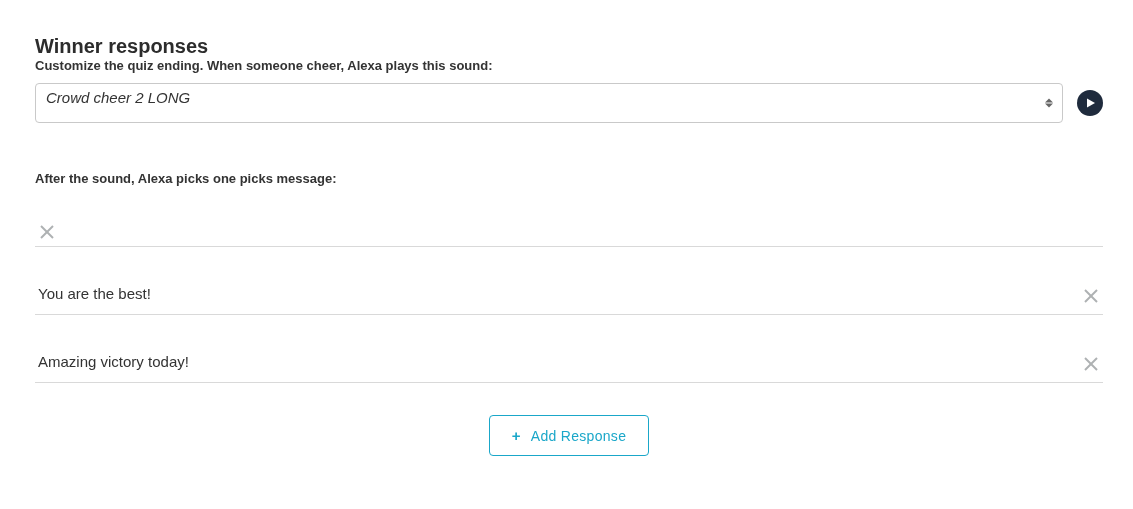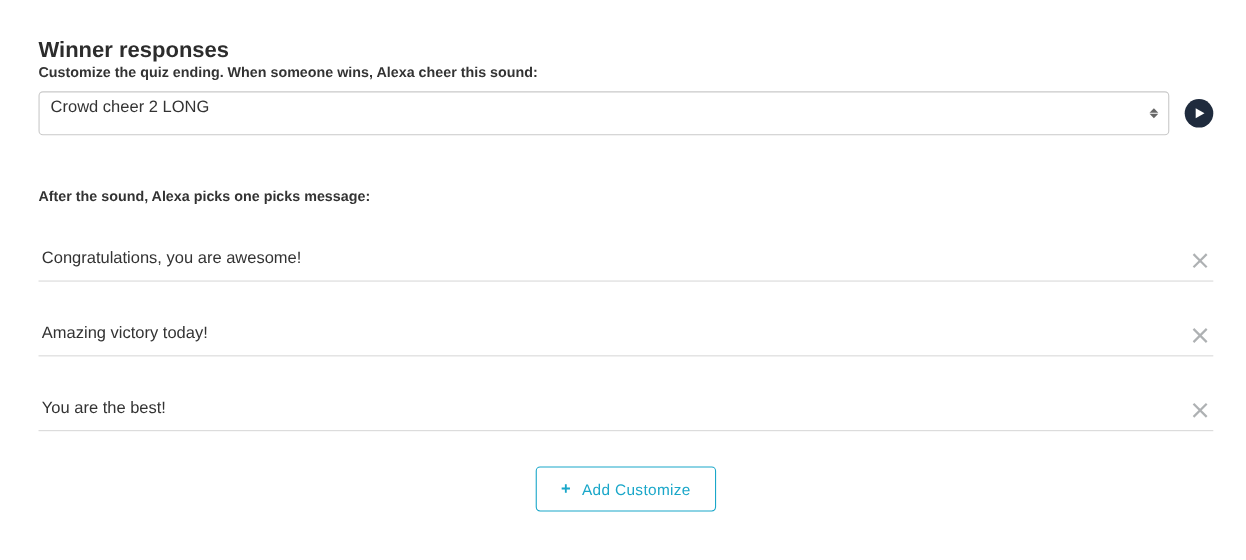--- a/index.html
+++ b/index.html
@@ -41,20 +41,21 @@
       height: 40px;
       padding: 0 36px 11px 10px;
       font-size: 15px;
       color: #333;
       background: #fff;
       border: 1px solid #c9c9c9;
       border-radius: 4px;
       appearance: none;
       -webkit-appearance: none;
       cursor: pointer;
+      font-style: italic;
     }
     .select-caret {
       position: absolute;
       right: 10px;
       top: 50%;
       transform: translateY(-50%);
       pointer-events: none;
       display: flex;
       flex-direction: column;
       align-items: center;
@@ -144,21 +145,21 @@
     .add-btn .plus {
       font-weight: 700;
       font-size: 15px;
     }
   </style>
 </head>
 <body>
 
 <h2 class="section-title">Winner responses</h2>
 
-<div class="field-label">Customize the quiz ending. When someone wins, Alexa cheer this sound:</div>
+<div class="field-label">Customize the quiz ending. When someone cheer, Alexa plays this sound:</div>
 
 <div class="sound-row">
   <div class="select-wrap">
     <select class="sound-select">
       <option>Crowd cheer 2 LONG</option>
     </select>
     <div class="select-caret">
       <div class="caret-up"></div>
       <div class="caret-down"></div>
     </div>
@@ -168,49 +169,48 @@
       <polygon points="3,1.5 11,6 3,10.5" fill="#ffffff"></polygon>
     </svg>
   </button>
 </div>
 
 <div class="field-label">After the sound, Alexa picks one picks message:</div>
 
 <div class="responses-block">
 
   <div class="response-row">
-    <input class="response-input" type="text" value="Congratulations, you are awesome!" style="">
+    <button class="remove-btn">
+      <svg width="16" height="16" viewBox="0 0 16 16">
+        <line x1="2" y1="2" x2="14" y2="14" stroke="currentColor" stroke-width="2"></line>
+        <line x1="14" y1="2" x2="2" y2="14" stroke="currentColor" stroke-width="2"></line>
+      </svg>
+    </button>
+  </div>
+
+  <div class="response-row">
+    <input class="response-input" type="text" value="You are the best!" style="">
     <button class="remove-btn">
       <svg width="16" height="16" viewBox="0 0 16 16">
         <line x1="2" y1="2" x2="14" y2="14" stroke="currentColor" stroke-width="2"></line>
         <line x1="14" y1="2" x2="2" y2="14" stroke="currentColor" stroke-width="2"></line>
       </svg>
     </button>
   </div>
 
   <div class="response-row">
     <input class="response-input" type="text" value="Amazing victory today!" style="">
     <button class="remove-btn">
       <svg width="16" height="16" viewBox="0 0 16 16">
         <line x1="2" y1="2" x2="14" y2="14" stroke="currentColor" stroke-width="2"></line>
         <line x1="14" y1="2" x2="2" y2="14" stroke="currentColor" stroke-width="2"></line>
       </svg>
     </button>
   </div>
 
-  <div class="response-row">
-    <input class="response-input" type="text" value="You are the best!" style="">
-    <button class="remove-btn">
-      <svg width="16" height="16" viewBox="0 0 16 16">
-        <line x1="2" y1="2" x2="14" y2="14" stroke="currentColor" stroke-width="2"></line>
-        <line x1="14" y1="2" x2="2" y2="14" stroke="currentColor" stroke-width="2"></line>
-      </svg>
-    </button>
-  </div>
-
 </div>
 
 <div class="add-row">
   <button class="add-btn">
     <span class="plus">+</span>
-    <span>Add Customize</span>
+    <span>Add Response</span>
   </button>
 </div>
 
 </body></html>

